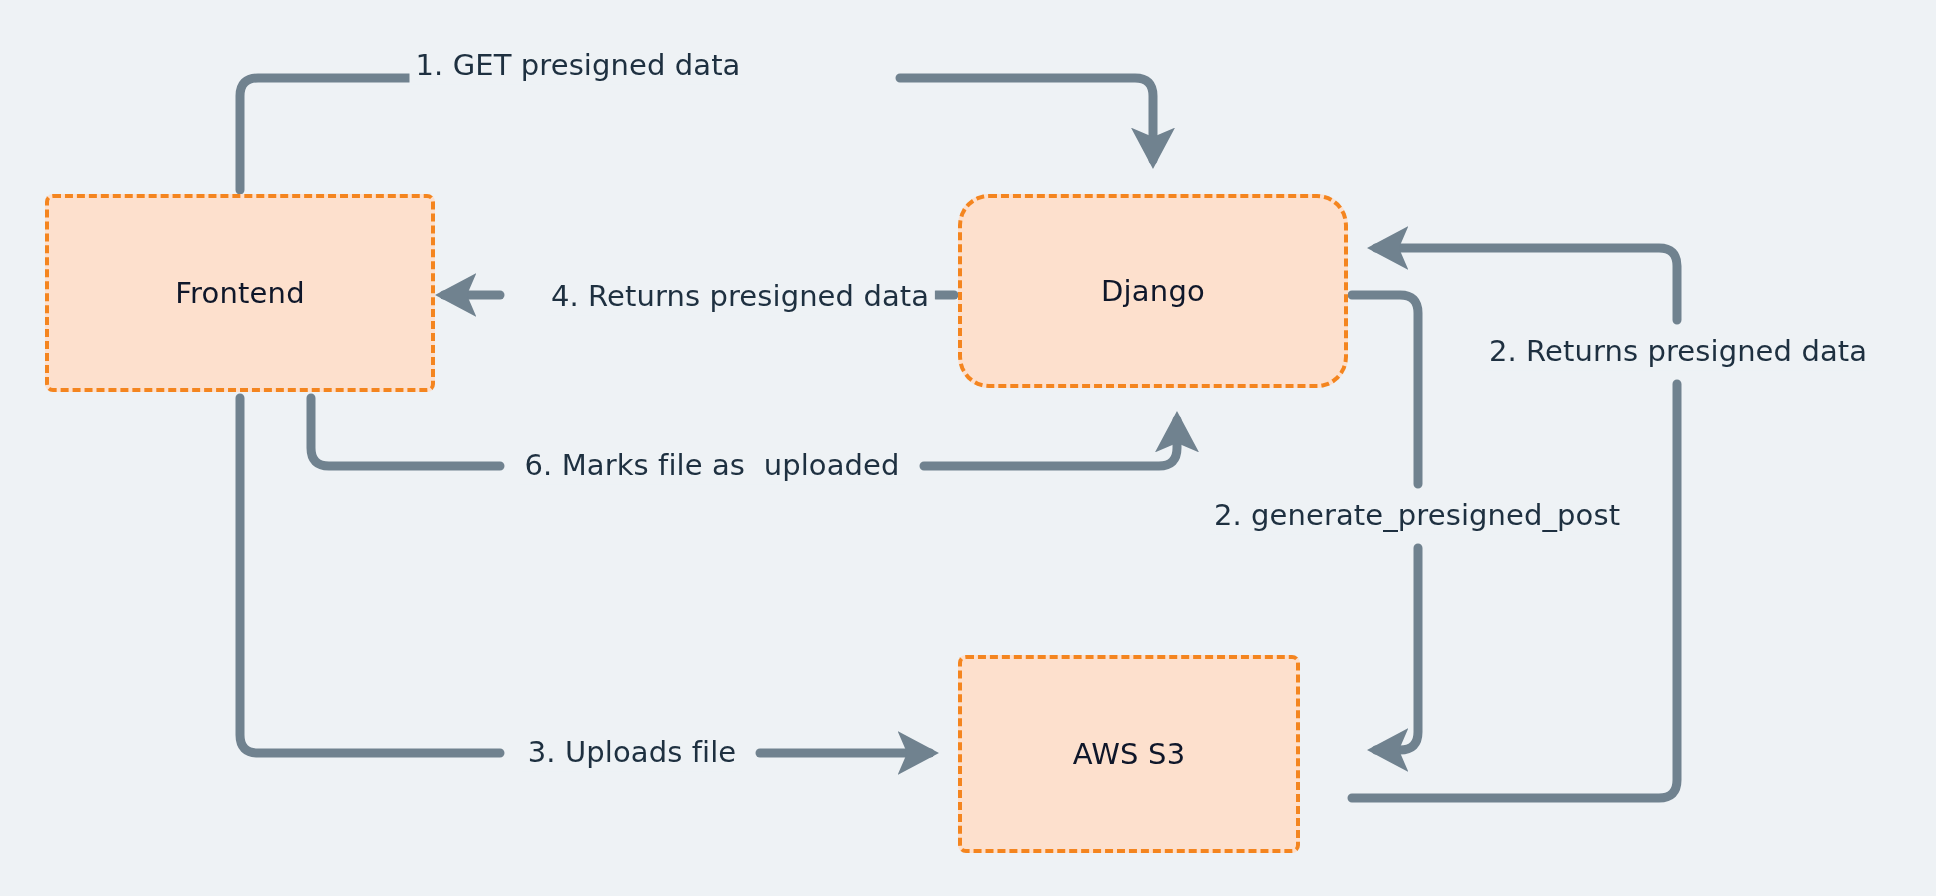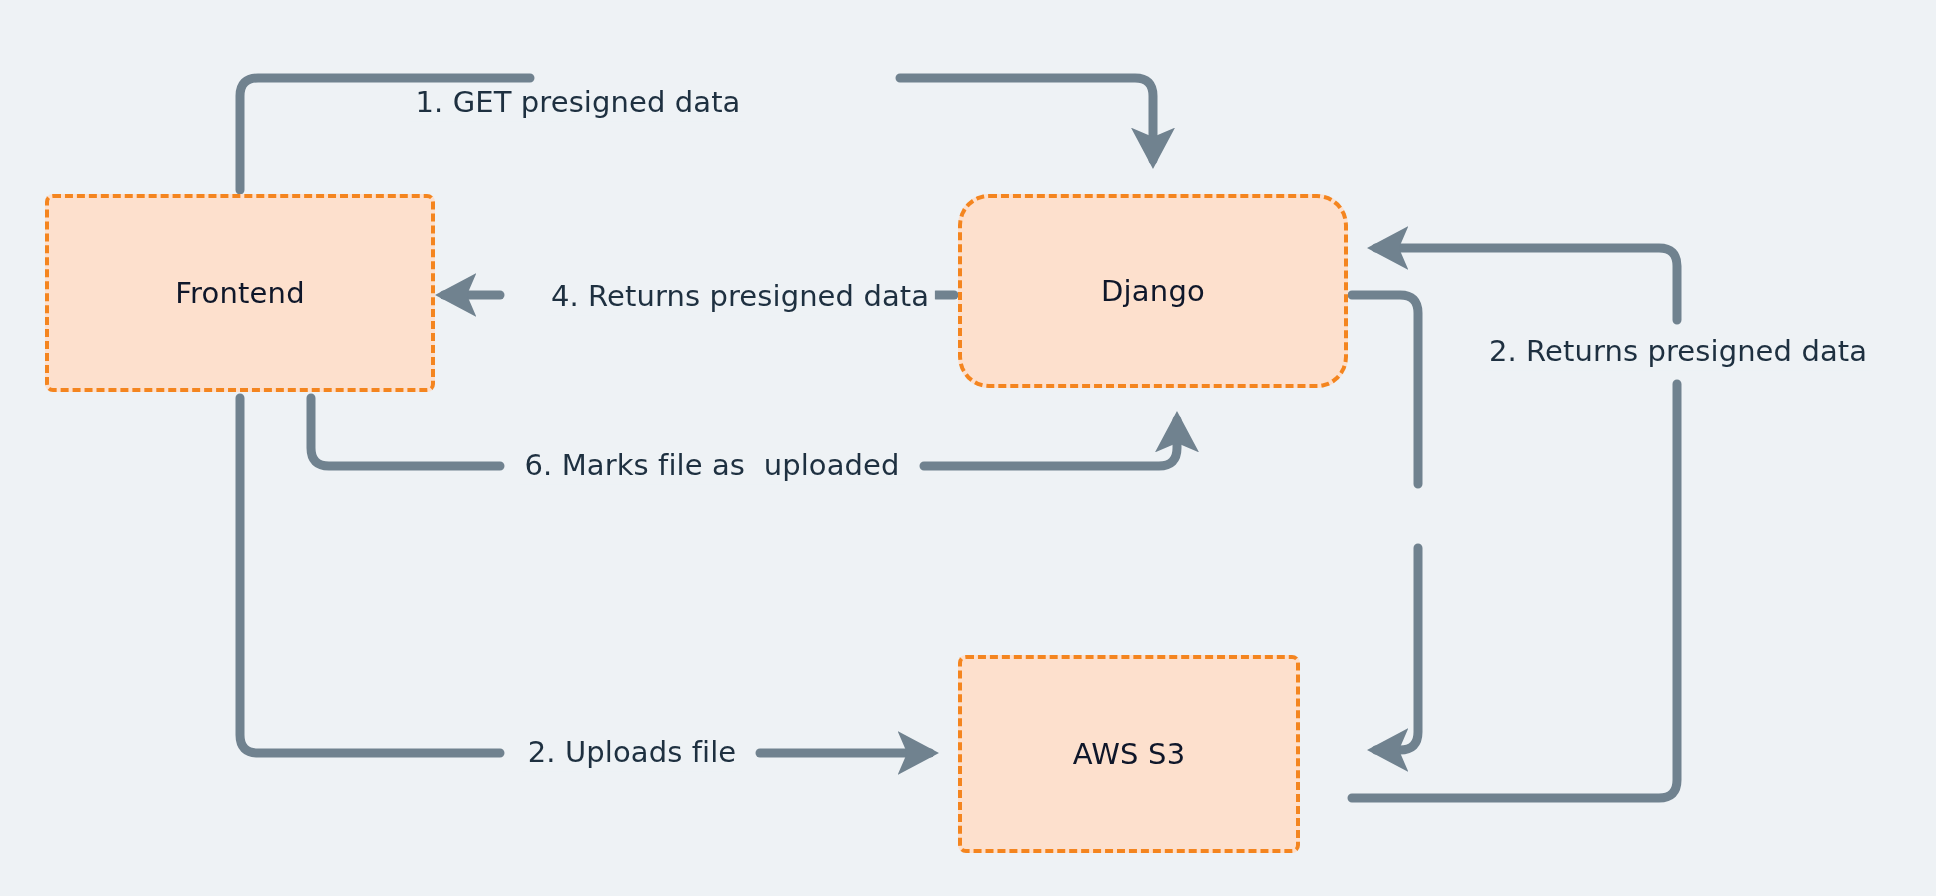--- a/index.html
+++ b/index.html
@@ -105,19 +105,20 @@
   </div>
 
   <div class="node node-django">
     <span>Django</span>
   </div>
 
   <div class="node node-s3">
     <span>AWS S3</span>
   </div>
 
-  <div class="edge-label" style="left:578px;  top:66px;margin-top:37px;">1. GET presigned data</div>
+  <div class="edge-label" style="left:578px;  top:66px;">1. GET presigned data</div>
+  <div class="edge-label" style="left:1417px; top:516px;">2. generate_presigned_post</div>
   <div class="edge-label" style="left:1678px; top:352px;">2. Returns presigned data</div>
   <div class="edge-label" style="left:740px;  top:297px;">4. Returns presigned data</div>
-  <div class="edge-label" style="left:632px;  top:753px;">2. Uploads file</div>
+  <div class="edge-label" style="left:632px;  top:753px;">3. Uploads file</div>
   <div class="edge-label" style="left:712px;  top:466px;text-align:right;">6. Marks file as  uploaded</div>
 
 </div>
 
 </body></html>

